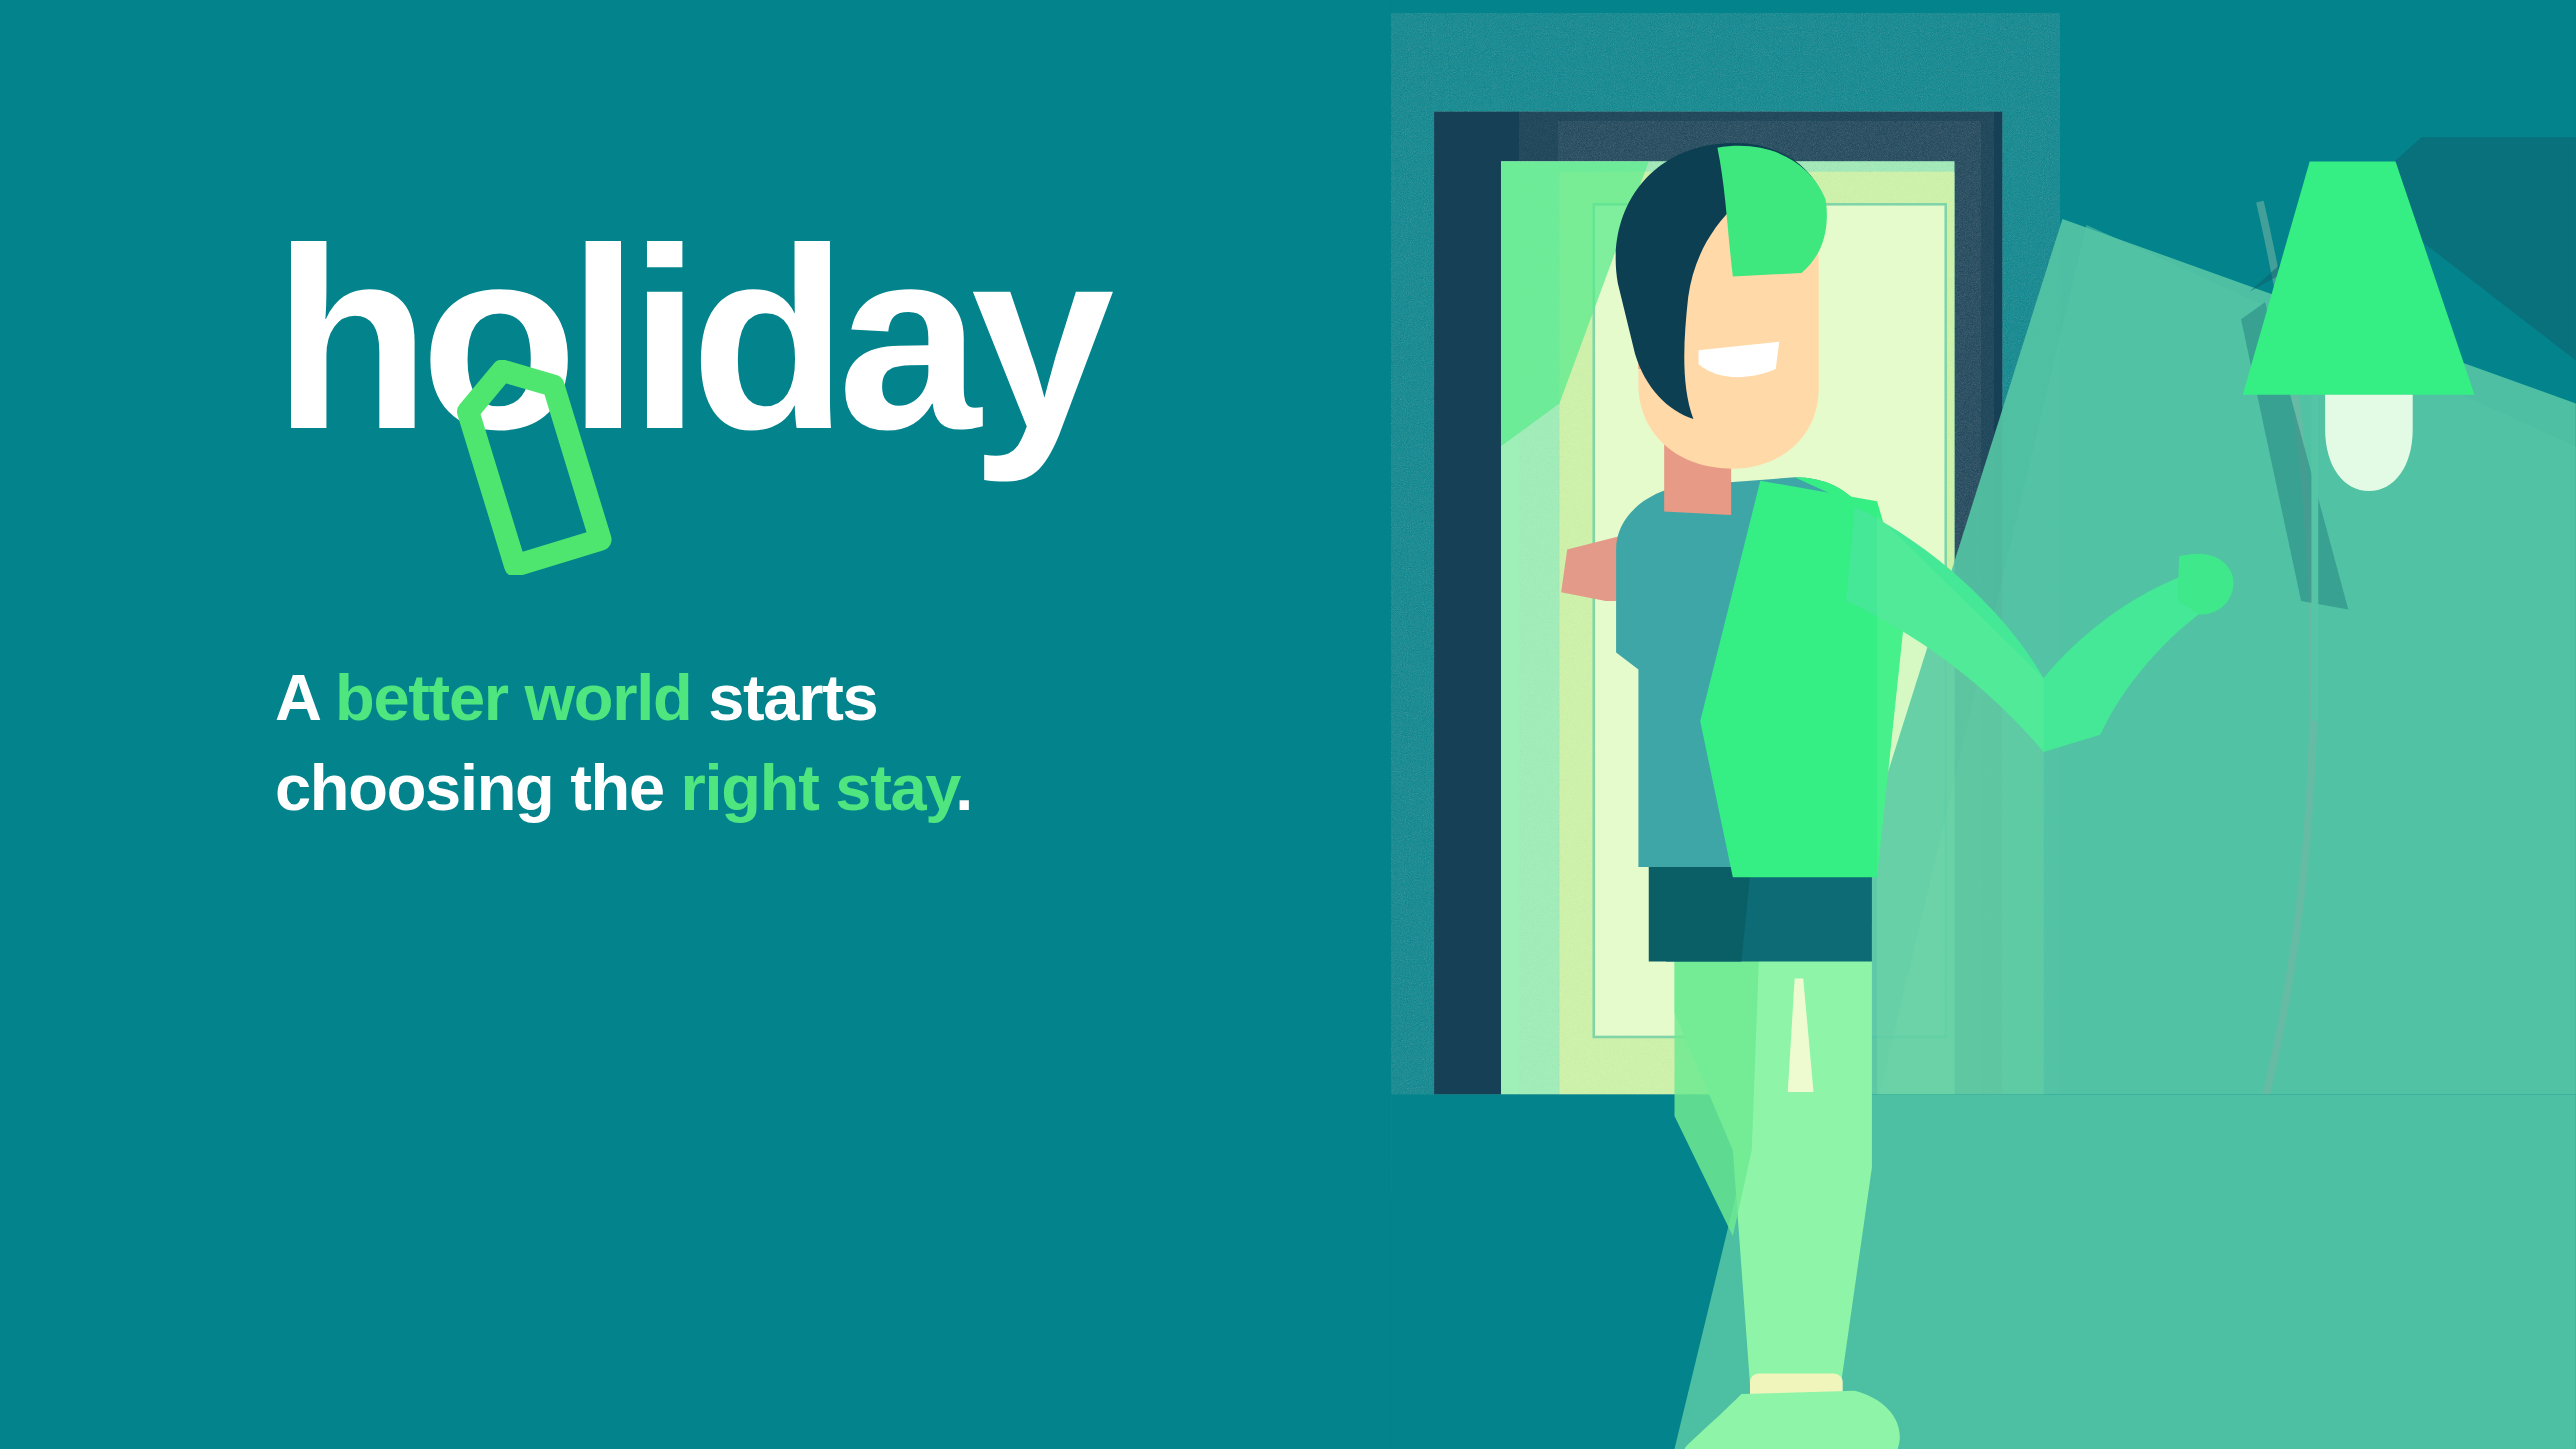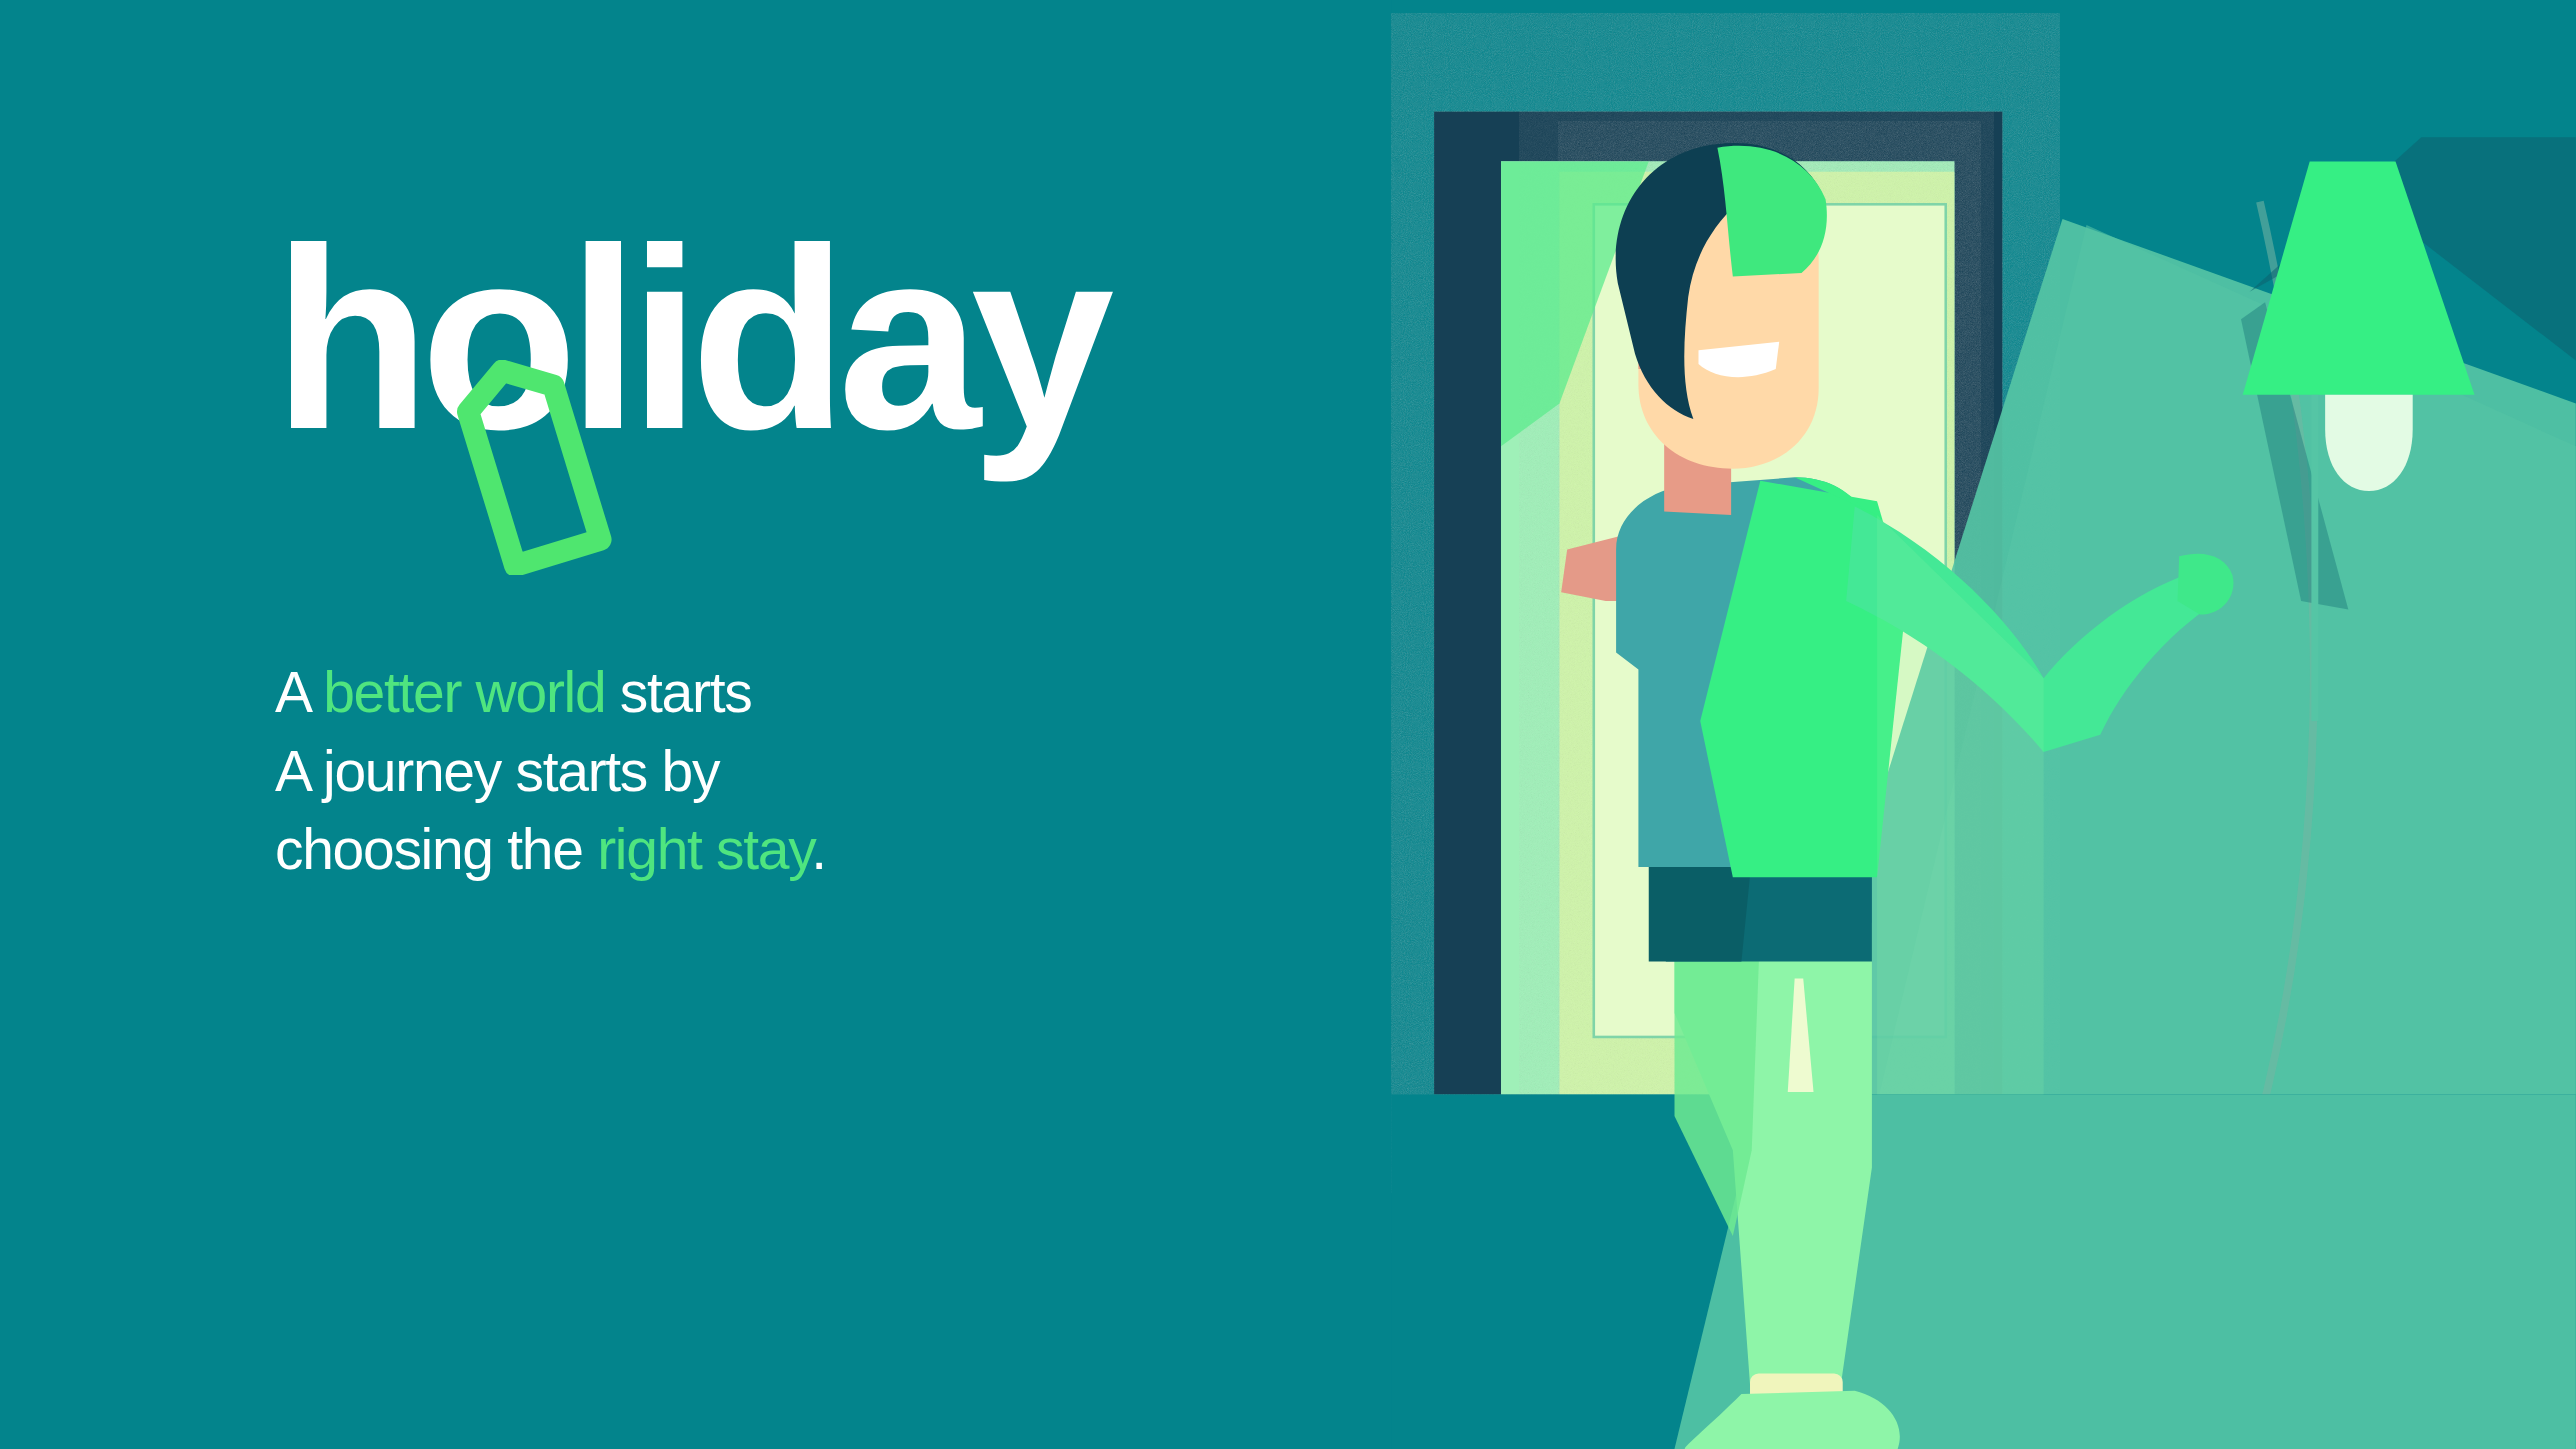--- a/index.html
+++ b/index.html
@@ -52,22 +52,22 @@
     height: 215px;
     pointer-events: none;
   }
 
   
   #tagline {
     position: absolute;
     left: 275px;
     top: 653px;
     width: 1133px;
-    font-size: 57px;
-    font-weight: 400;
+    font-size: 65px;
+    font-weight: 700;
     line-height: 1.38;
     color: #ffffff;
     letter-spacing: -1.3px;
   }
   #tagline .g { color: #4fe57f; }
   .tl-line { display: block; white-space: nowrap; }
 
   
   #illustration {
     position: absolute;
@@ -92,23 +92,20 @@
       <svg id="tag-icon" viewBox="0 0 230 250">
         <g transform="rotate(-17 115 125)">
           <path d="M 60 40 L 112 6 L 164 40 L 164 228 L 60 228 Z" fill="none" stroke="#4fe66f" stroke-width="26" stroke-linejoin="round" stroke-linecap="round"></path>
         </g>
       </svg>
     </div>
 
     <div id="tagline">
       <span class="tl-line">
         <span>A </span><span class="g">better world</span><span> starts</span>
-      </span>
-      <span class="tl-line">
-        <span>A journey starts by</span>
       </span>
       <span class="tl-line">
         <span>choosing the </span><span class="g">right stay</span><span>.</span>
       </span>
     </div>
   </div>
 
   <div id="illustration">
     <svg width="1185" height="1449" viewBox="0 0 1380 1688">
       <defs>

